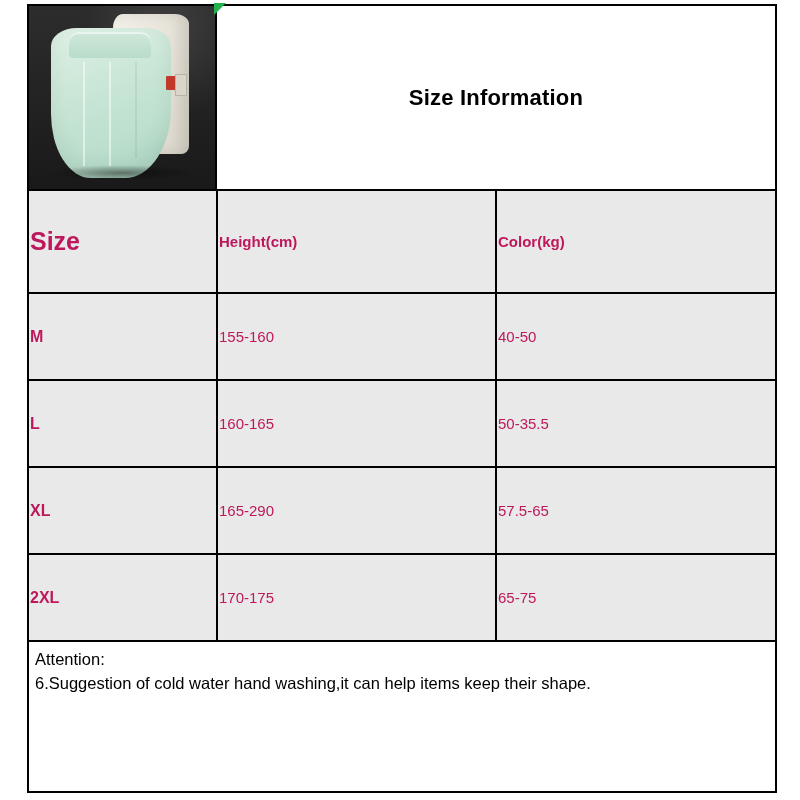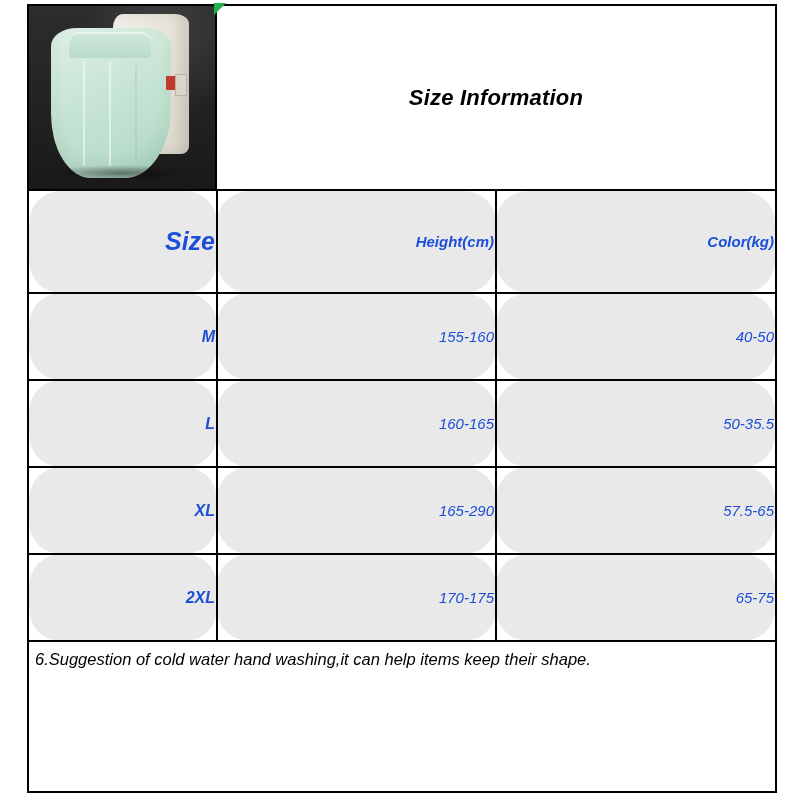--- a/index.html
+++ b/index.html
@@ -17,21 +17,20 @@
   }
   
   .chart {
     position: absolute;
     left: 27px; top: 4px;
     width: 750px; height: 789px;
     border: 2px solid #000;
     background: #ffffff;
     display: flex;
     flex-direction: column;
-    font-style: italic;
   }
   
   .header-row {
     display: flex;
     height: 185px;
     border-bottom: 2px solid #000;
   }
   .photo-cell {
     width: 188px;
     border-right: 2px solid #000;
@@ -135,24 +134,23 @@
     width: 100%;
     border-collapse: collapse;
     table-layout: fixed;
   }
   table.size-table col.c1 { width: 188px; }
   table.size-table col.c2 { width: 279px; }
   table.size-table col.c3 { width: 279px; }
   table.size-table th, table.size-table td {
     border-right: 2px solid #000;
     border-bottom: 2px solid #000;
-    text-align: right;
-    color: #1d4ed8;
+    text-align: left;
+    color: #be185d;
     background: #e9e9e9;
-    border-radius: 32px;
   }
   table.size-table th:last-child, table.size-table td:last-child {
     border-right: none;
   }
   table.size-table thead th {
     height: 102px;
     font-weight: bold;
   }
   .th-size { font-size: 25px; }
   .th-metric { font-size: 15px; margin-top: 37px; }
@@ -234,20 +232,21 @@
         </tr>
         <tr>
           <td class="size-label">2XL</td>
           <td>170-175</td>
           <td>65-75</td>
         </tr>
       </tbody>
     </table>
 
     <div class="attention">
+      <p class="head">Attention:</p>
       <p>6.Suggestion of cold water hand washing,it can help items keep their shape.</p>
     </div>
   </div>
 
   <div class="marker">
     <svg width="14" height="14" viewBox="0 0 14 14" aria-hidden="true">
       <polygon points="1,1 13,1 1,13" fill="#22b14c"></polygon>
     </svg>
   </div>
 </div>

